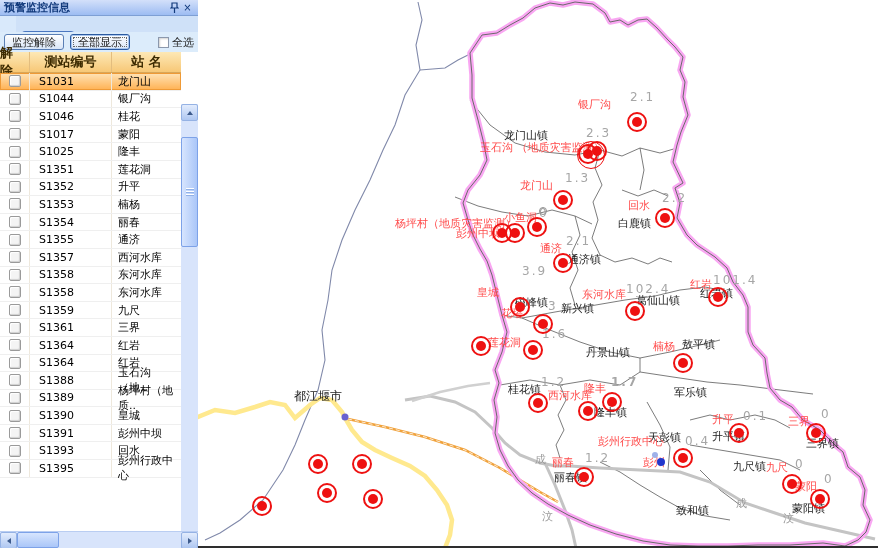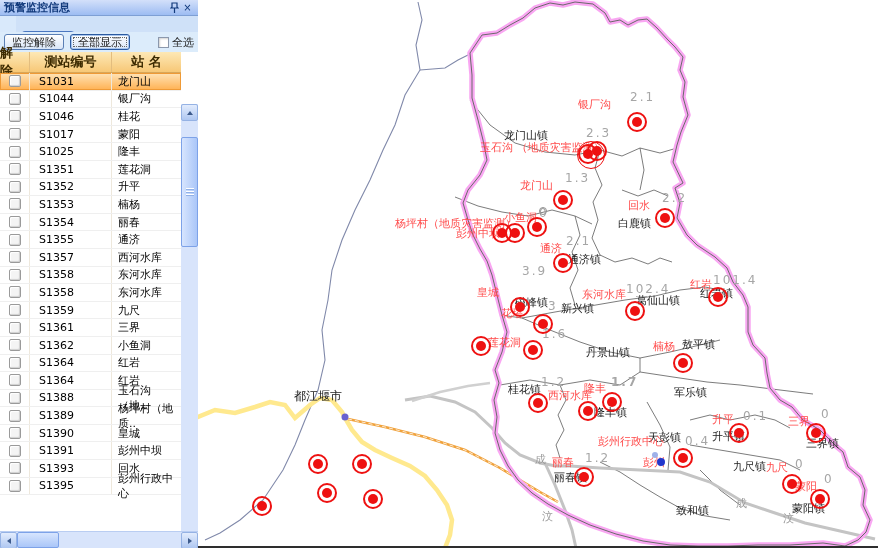--- a/index.html
+++ b/index.html
@@ -189,27 +189,20 @@
             </div>
             <div class="c1">S1359</div>
             <div class="c2">九尺</div>
           </div>
           <div class="row">
             <div class="c0">
               <div class="rcb"></div>
             </div>
             <div class="c1">S1361</div>
             <div class="c2">三界</div>
-          </div>
-          <div class="row">
-            <div class="c0">
-              <div class="rcb"></div>
-            </div>
-            <div class="c1">S1362</div>
-            <div class="c2">小鱼洞</div>
           </div>
           <div class="row">
             <div class="c0">
               <div class="rcb"></div>
             </div>
             <div class="c1">S1364</div>
             <div class="c2">红岩</div>
           </div>
           <div class="row">
             <div class="c0">

